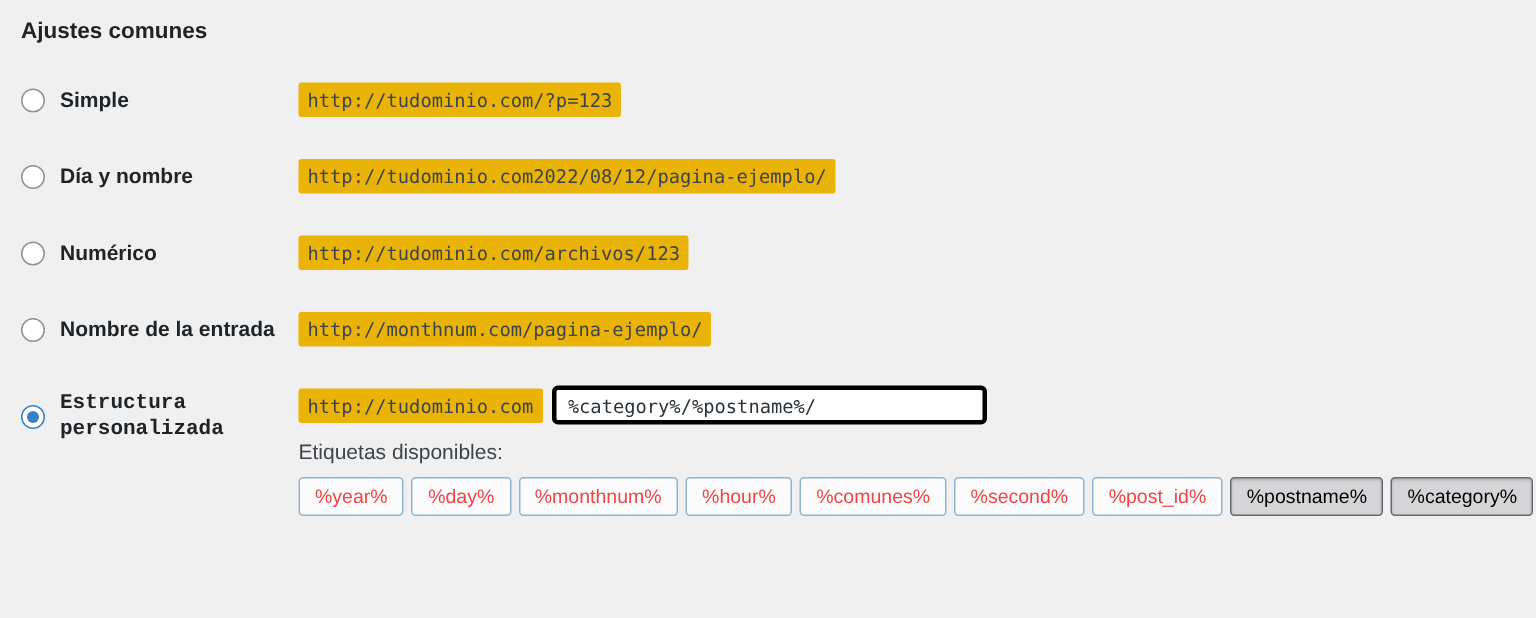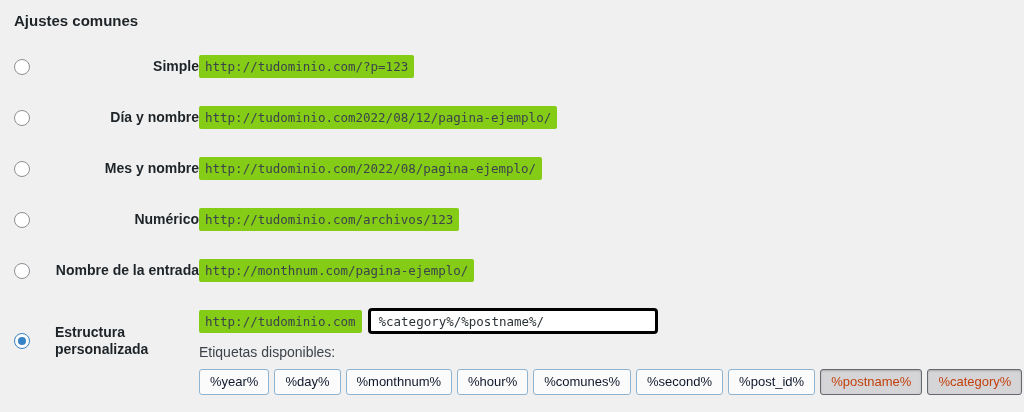--- a/index.html
+++ b/index.html
@@ -9,57 +9,57 @@
     font-family: "Liberation Sans", sans-serif;
     overflow: hidden;
   }
   .page { padding: 12px 14px 0 14px; box-sizing: border-box; width: 1024px; height: 293px; }
   h2.section-heading {
     margin: 0; font-size: 15px; font-weight: 700; color: #1d2327; line-height: 18px;
   }
   .row { display: flex; align-items: center; margin-top: 28px; }
   .row.first { margin-top: 25px; }
   .row.custom { align-items: flex-start; margin-top: 26px; }
-  .opt { width: 185px; flex-shrink: 0; display: flex; align-items: center; gap: 25px; justify-content: space-between; }
-  .row.custom .opt { margin-top: 16px; }
+  .opt { width: 185px; flex-shrink: 0; display: flex; align-items: center; gap: 10px; }
+  .row.custom .opt { margin-top: 4px; font-family: Liberation Mono, monospace; }
   .radio {
     width: 16px; height: 16px; box-sizing: border-box; flex-shrink: 0;
     border-radius: 50%; background: #fff; border: 1px solid #8c8f94;
     position: relative; cursor: pointer;
   }
   .radio.checked { border-color: #3582c4; }
   .radio.checked::after {
     content: ""; position: absolute; top: 3px; left: 3px; right: 3px; bottom: 3px;
     border-radius: 50%; background: #3582c4;
   }
   .opt-label { font-size: 14px; font-weight: 700; color: #1d2327; cursor: pointer; line-height: 17px; }
   code.example, code.base-url {
     font-family: "DejaVu Sans Mono", monospace;
     font-size: 12.5px; color: #3c434a;
-    background: #84cc16; padding: 4px 6px; border-radius: 2px;
+    background: #eab308; padding: 4px 6px; border-radius: 2px;
     white-space: nowrap;
   }
   .custom-content { display: flex; flex-direction: column; }
   .custom-line { display: flex; align-items: center; gap: 6px; }
   input.custom-input {
     width: 290px; height: 26px; box-sizing: border-box;
     border: 3px solid #000000; border-radius: 4px;
     padding: 0 8px; background: #fff;
     font-family: "DejaVu Sans Mono", monospace; font-size: 12.5px; color: #2c3338;
   }
   .tags-label { margin-top: 10px; font-size: 14px; color: #3c434a; line-height: 16px; }
   .tags { margin-top: 9px; display: flex; gap: 5px; }
   .tag-btn {
     font-family: "Liberation Sans", sans-serif;
-    font-size: 13px; line-height: 16px; color: #0f172a;
+    font-size: 13px; line-height: 16px; color: #ef4444;
     background: #fbfbfc; border: 1px solid #8fb4d2; border-radius: 3px;
     padding: 4px 10px; cursor: pointer; white-space: nowrap;
   }
   .tag-btn.active {
-    background: #d5d5d8; border-color: #646970; color: #c2410c;
+    background: #d5d5d8; border-color: #646970; color: #000000;
     box-shadow: inset 0 1px 2px rgba(0,0,0,0.2);
   }
 </style>
 </head>
 <body>
 
 <div class="page">
 
   <h2 class="section-heading">Ajustes comunes</h2>
 
@@ -72,27 +72,20 @@
   </div>
 
   <div class="row">
     <div class="opt">
       <span class="radio"></span>
       <span class="opt-label">Día y nombre</span>
     </div>
     <code class="example">http://tudominio.com2022/08/12/pagina-ejemplo/</code>
   </div>
 
-  <div class="row">
-    <div class="opt">
-      <span class="radio"></span>
-      <span class="opt-label">Mes y nombre</span>
-    </div>
-    <code class="example">http://tudominio.com/2022/08/pagina-ejemplo/</code>
-  </div>
 
   <div class="row">
     <div class="opt">
       <span class="radio"></span>
       <span class="opt-label">Numérico</span>
     </div>
     <code class="example">http://tudominio.com/archivos/123</code>
   </div>
 
   <div class="row">

